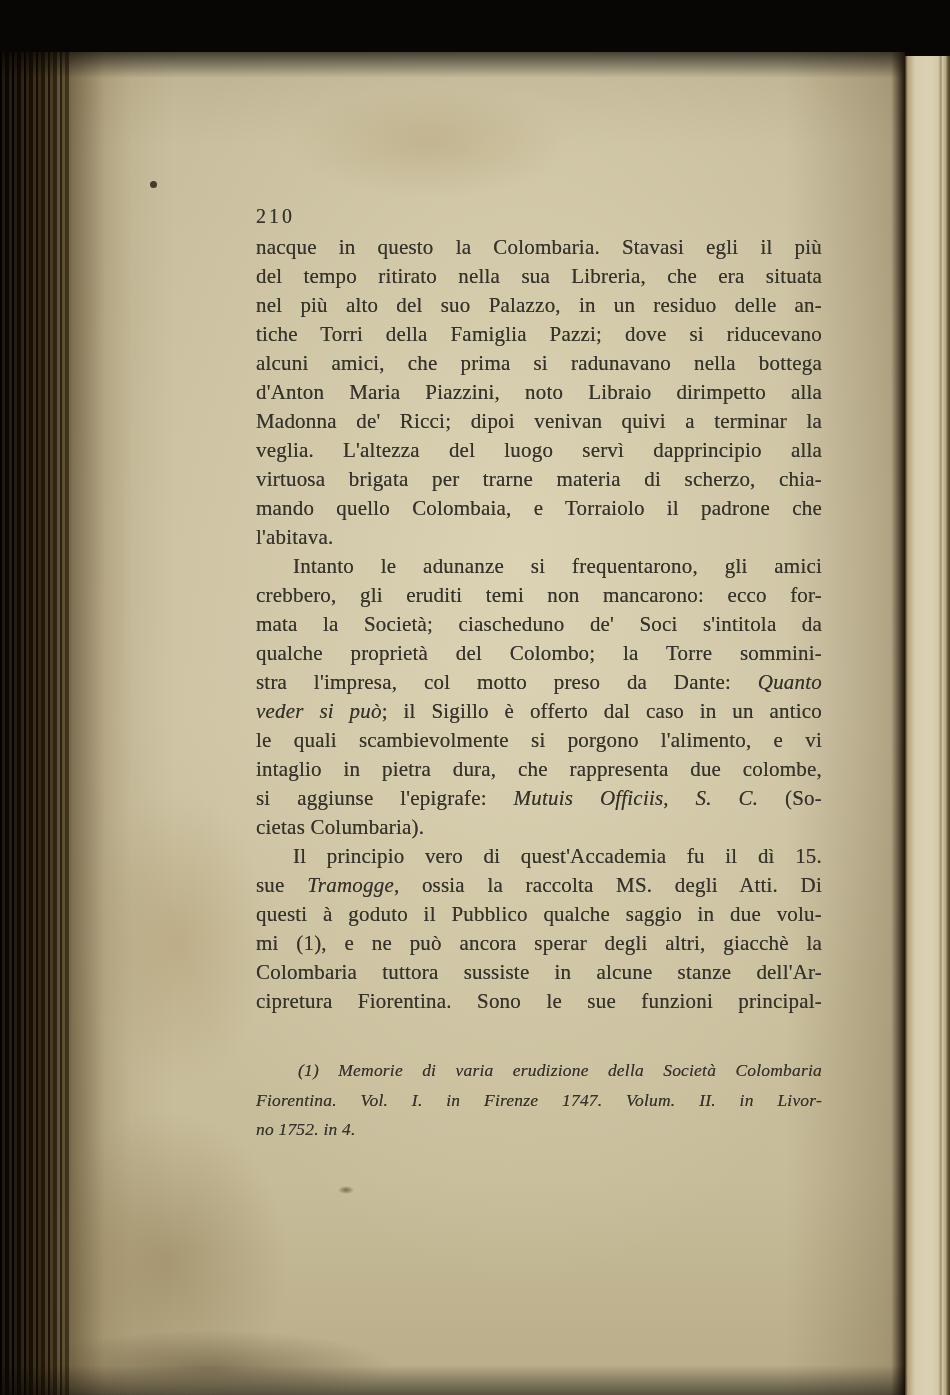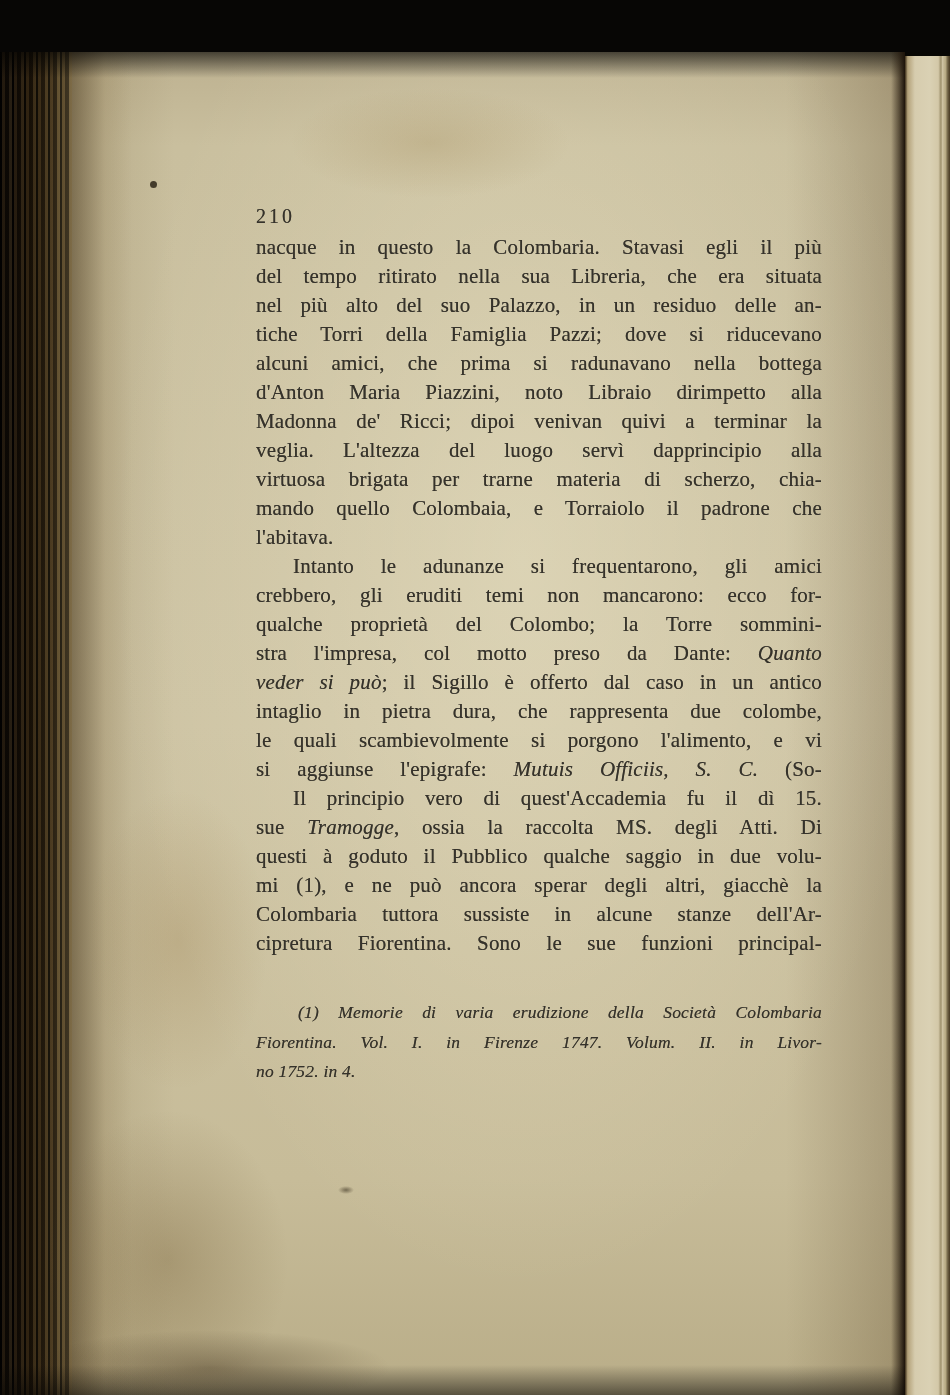--- a/index.html
+++ b/index.html
@@ -136,26 +136,28 @@
           <div class="line"><span>d'Anton Maria Piazzini, noto Libraio dirimpetto alla</span></div>
           <div class="line"><span>Madonna de' Ricci; dipoi venivan quivi a terminar la</span></div>
           <div class="line"><span>veglia. L'altezza del luogo servì dapprincipio alla</span></div>
           <div class="line"><span>virtuosa brigata per trarne materia di scherzo, chia-</span></div>
           <div class="line"><span>mando quello Colombaia, e Torraiolo il padrone che</span></div>
           <div class="line last"><span>l'abitava.</span></div>
         </div>
         <div class="para indent">
           <div class="line"><span>Intanto le adunanze si frequentarono, gli amici</span></div>
           <div class="line"><span>crebbero, gli eruditi temi non mancarono: ecco for-</span></div>
+          <div class="line"><span>mata la Società; ciascheduno de' Soci s'intitola da</span></div>
           <div class="line"><span>qualche proprietà del Colombo; la Torre sommini-</span></div>
           <div class="line"><span>stra l'impresa, col motto preso da Dante: </span><i>Quanto</i></div>
           <div class="line"><i>veder si può</i><span>; il Sigillo è offerto dal caso in un antico</span></div>
+          <div class="line"><span>le quali scambievolmente si porgono l'alimento, e vi</span></div>
           <div class="line"><span>intaglio in pietra dura, che rappresenta due colombe,</span></div>
-          <div class="line"><span>le quali scambievolmente si porgono l'alimento, e vi</span></div>
           <div class="line"><span>si aggiunse l'epigrafe: </span><i>Mutuis Officiis, S. C.</i><span> (So-</span></div>
+          <div class="line last"><span>cietas Columbaria).</span></div>
         </div>
         <div class="para indent">
           <div class="line"><span>Il principio vero di quest'Accademia fu il dì 15.</span></div>
           <div class="line"><span>sue </span><i>Tramogge</i><span>, ossia la raccolta MS. degli Atti. Di</span></div>
           <div class="line"><span>questi à goduto il Pubblico qualche saggio in due volu-</span></div>
           <div class="line"><span>mi (1), e ne può ancora sperar degli altri, giacchè la</span></div>
           <div class="line"><span>Colombaria tuttora sussiste in alcune stanze dell'Ar-</span></div>
           <div class="line"><span>cipretura Fiorentina. Sono le sue funzioni principal-</span></div>
         </div>
       </div>

